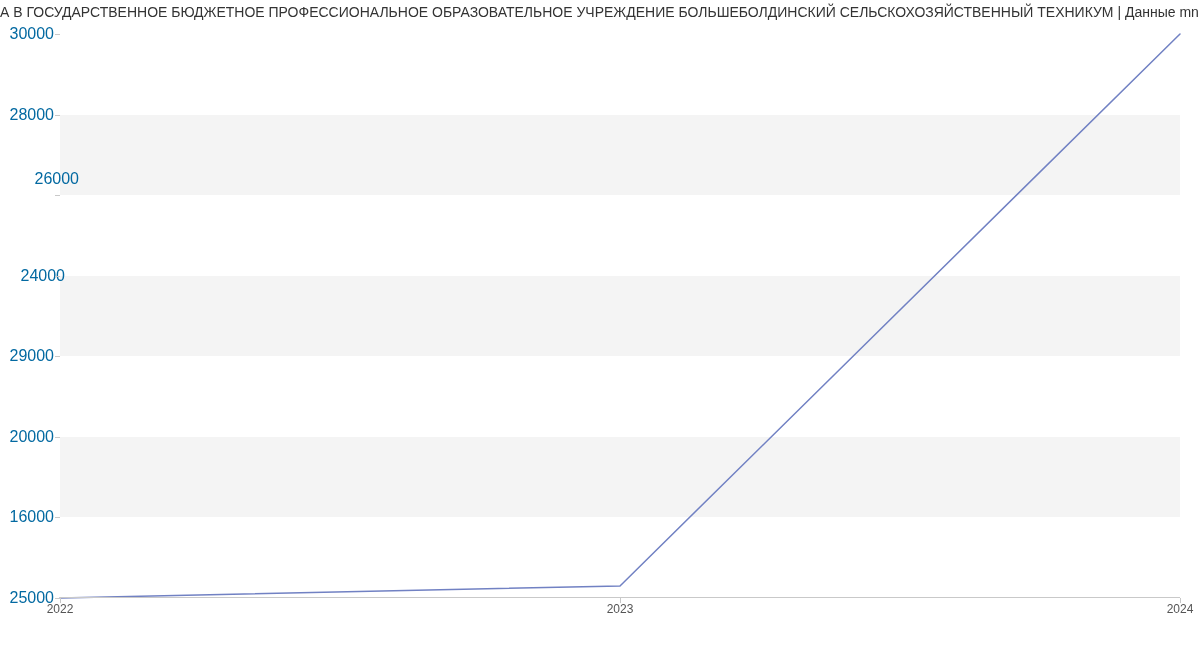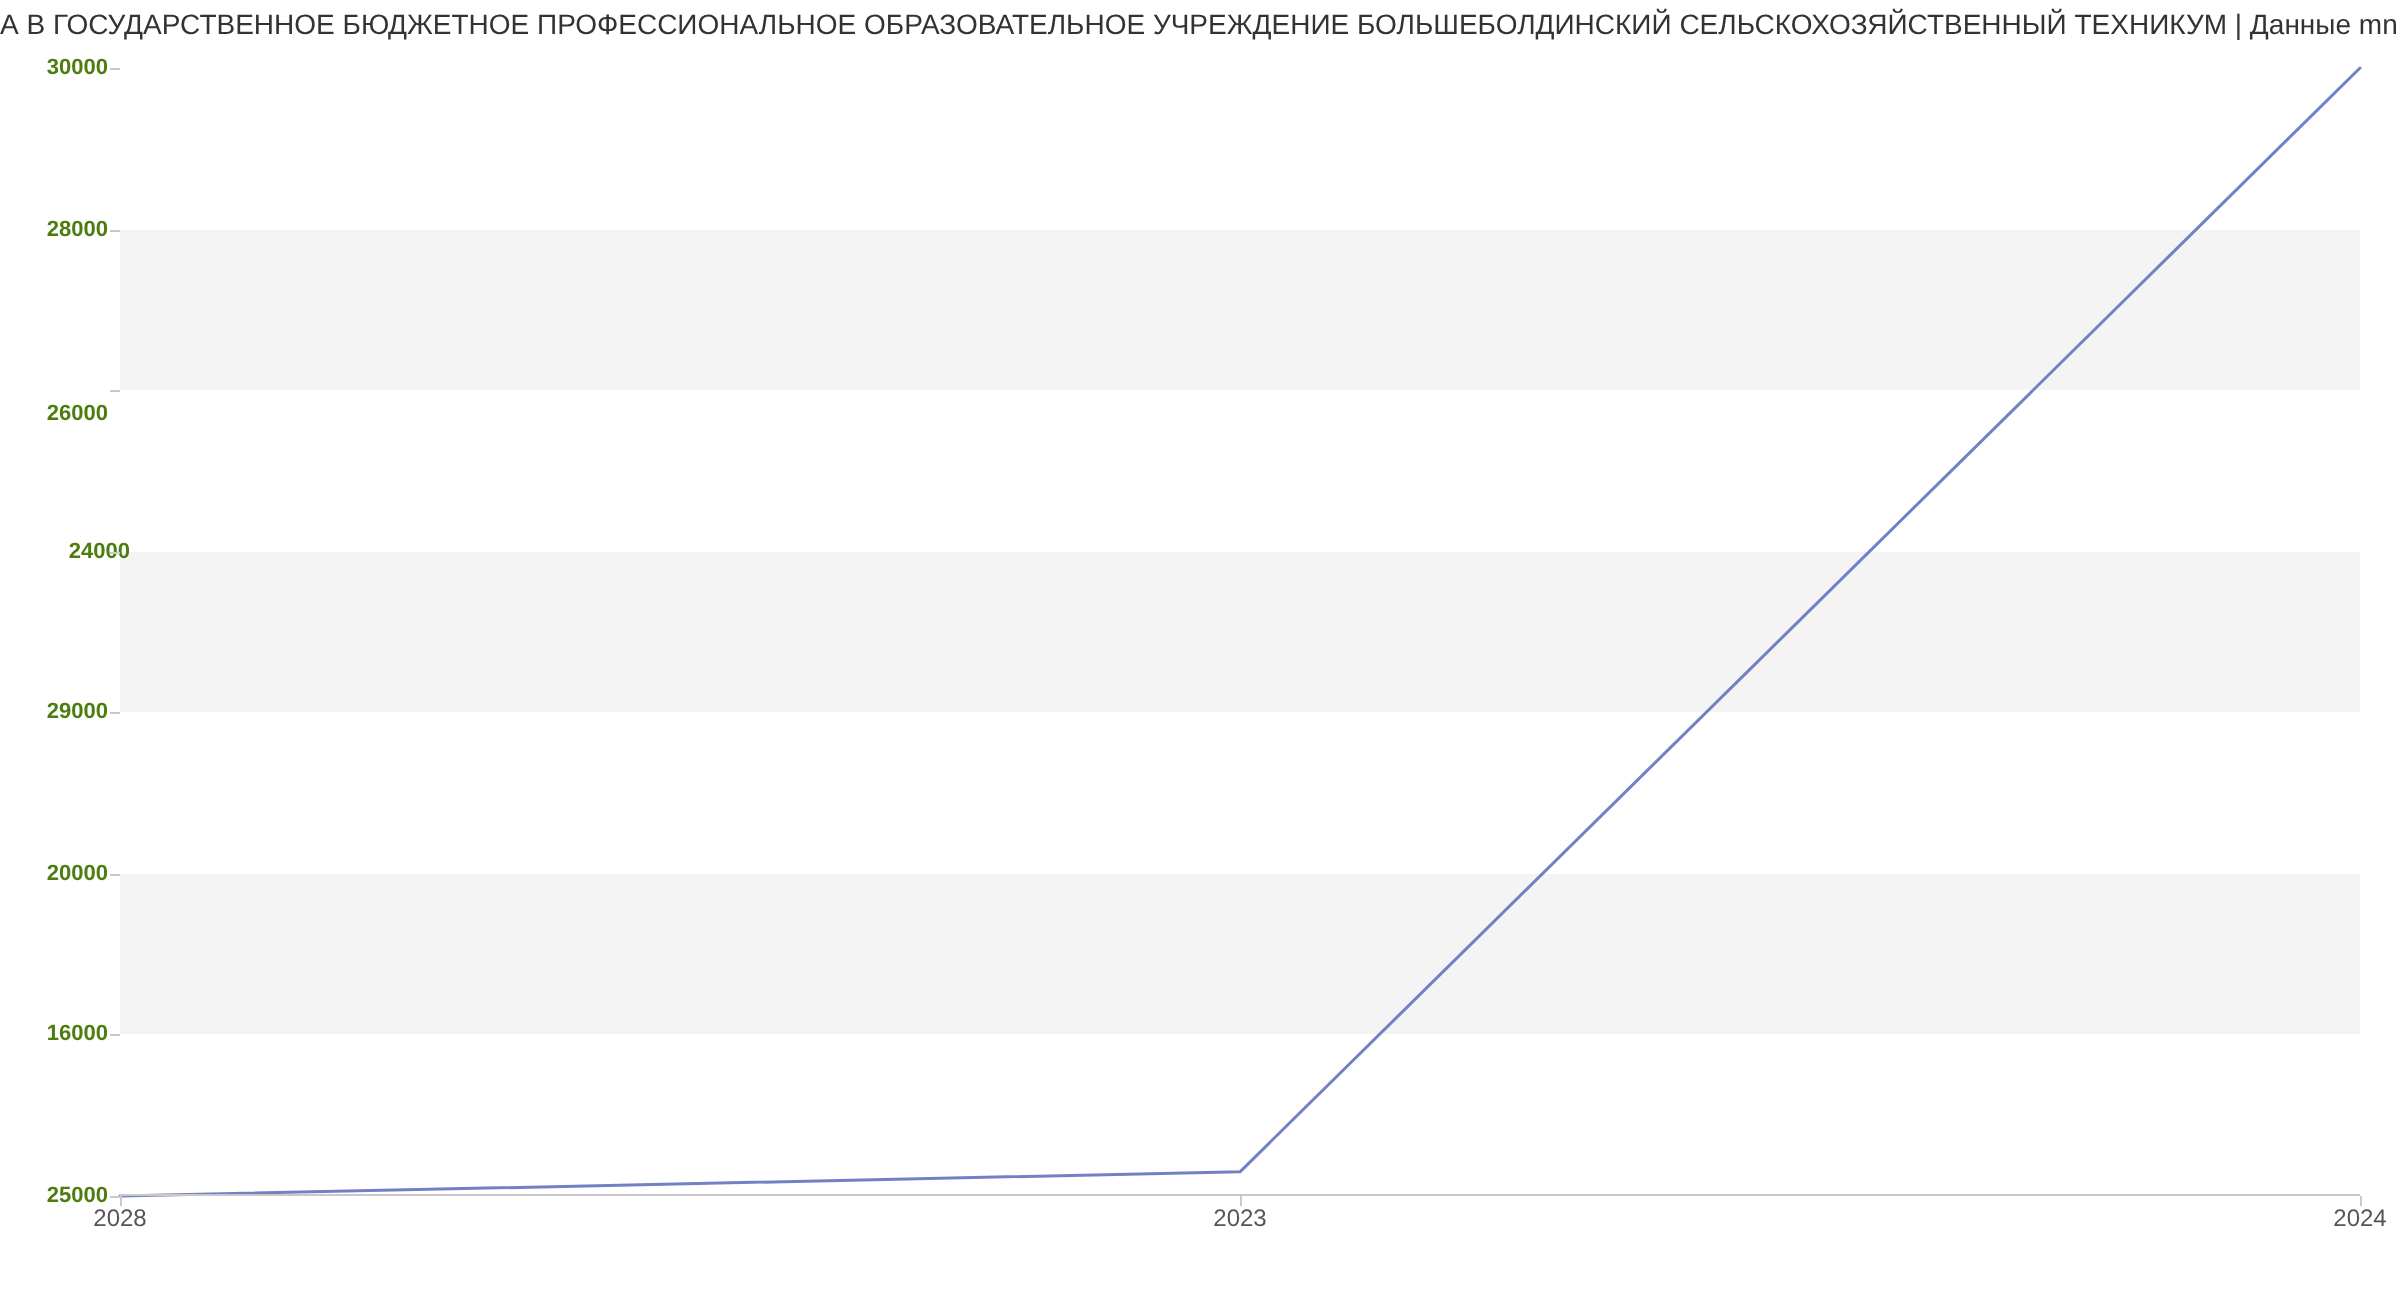--- a/index.html
+++ b/index.html
@@ -37,24 +37,23 @@
   }
   .axis-line {
     position: absolute;
     background: #c9c9c9;
   }
   .y-tick-label {
     position: absolute;
     left: 0;
     width: 54px;
     text-align: right;
-    font-size: 11px;
-    color: #4d7c0f;
+    font-size: 16px;
+    color: #0369a1;
     transform: translateY(-50%);
-    font-weight: bold;
   }
   .y-tick-mark {
     position: absolute;
     left: 55px;
     width: 5px;
     height: 1px;
     background: #c9c9c9;
   }
   .x-tick-label {
     position: absolute;
@@ -100,27 +99,27 @@
     <div class="y-tick-label" style="top: 598px;">25000</div>
     <div class="y-tick-mark" style="top: 598px;"></div>
     <div class="y-tick-label" style="top: 517.429px;">16000</div>
     <div class="y-tick-mark" style="top: 517.429px;"></div>
     <div class="y-tick-label" style="top: 436.857px;">20000</div>
     <div class="y-tick-mark" style="top: 436.857px;"></div>
     <div class="y-tick-label" style="top: 356.286px;">29000</div>
     <div class="y-tick-mark" style="top: 356.286px;"></div>
     <div class="y-tick-label" style="top: 275.714px; margin-left: 11px;">24000</div>
     <div class="y-tick-mark" style="top: 275.714px;"></div>
-    <div class="y-tick-label" style="top: 207px;">26000</div>
+    <div class="y-tick-label" style="top: 179px; margin-left: 25px;">26000</div>
     <div class="y-tick-mark" style="top: 195.143px;"></div>
     <div class="y-tick-label" style="top: 114.571px;">28000</div>
     <div class="y-tick-mark" style="top: 114.571px;"></div>
     <div class="y-tick-label" style="top: 34px;">30000</div>
     <div class="y-tick-mark" style="top: 34px;"></div>
   </div>
 <div id="x-ticks">
-    <div class="x-tick-label" style="left: 60px;">2028</div>
+    <div class="x-tick-label" style="left: 60px;">2022</div>
     <div class="x-tick-mark" style="left: 60px;"></div>
     <div class="x-tick-label" style="left: 620px;">2023</div>
     <div class="x-tick-mark" style="left: 620px;"></div>
     <div class="x-tick-label" style="left: 1180px;">2024</div>
     <div class="x-tick-mark" style="left: 1180px;"></div>
   </div>
 
 </body></html>

